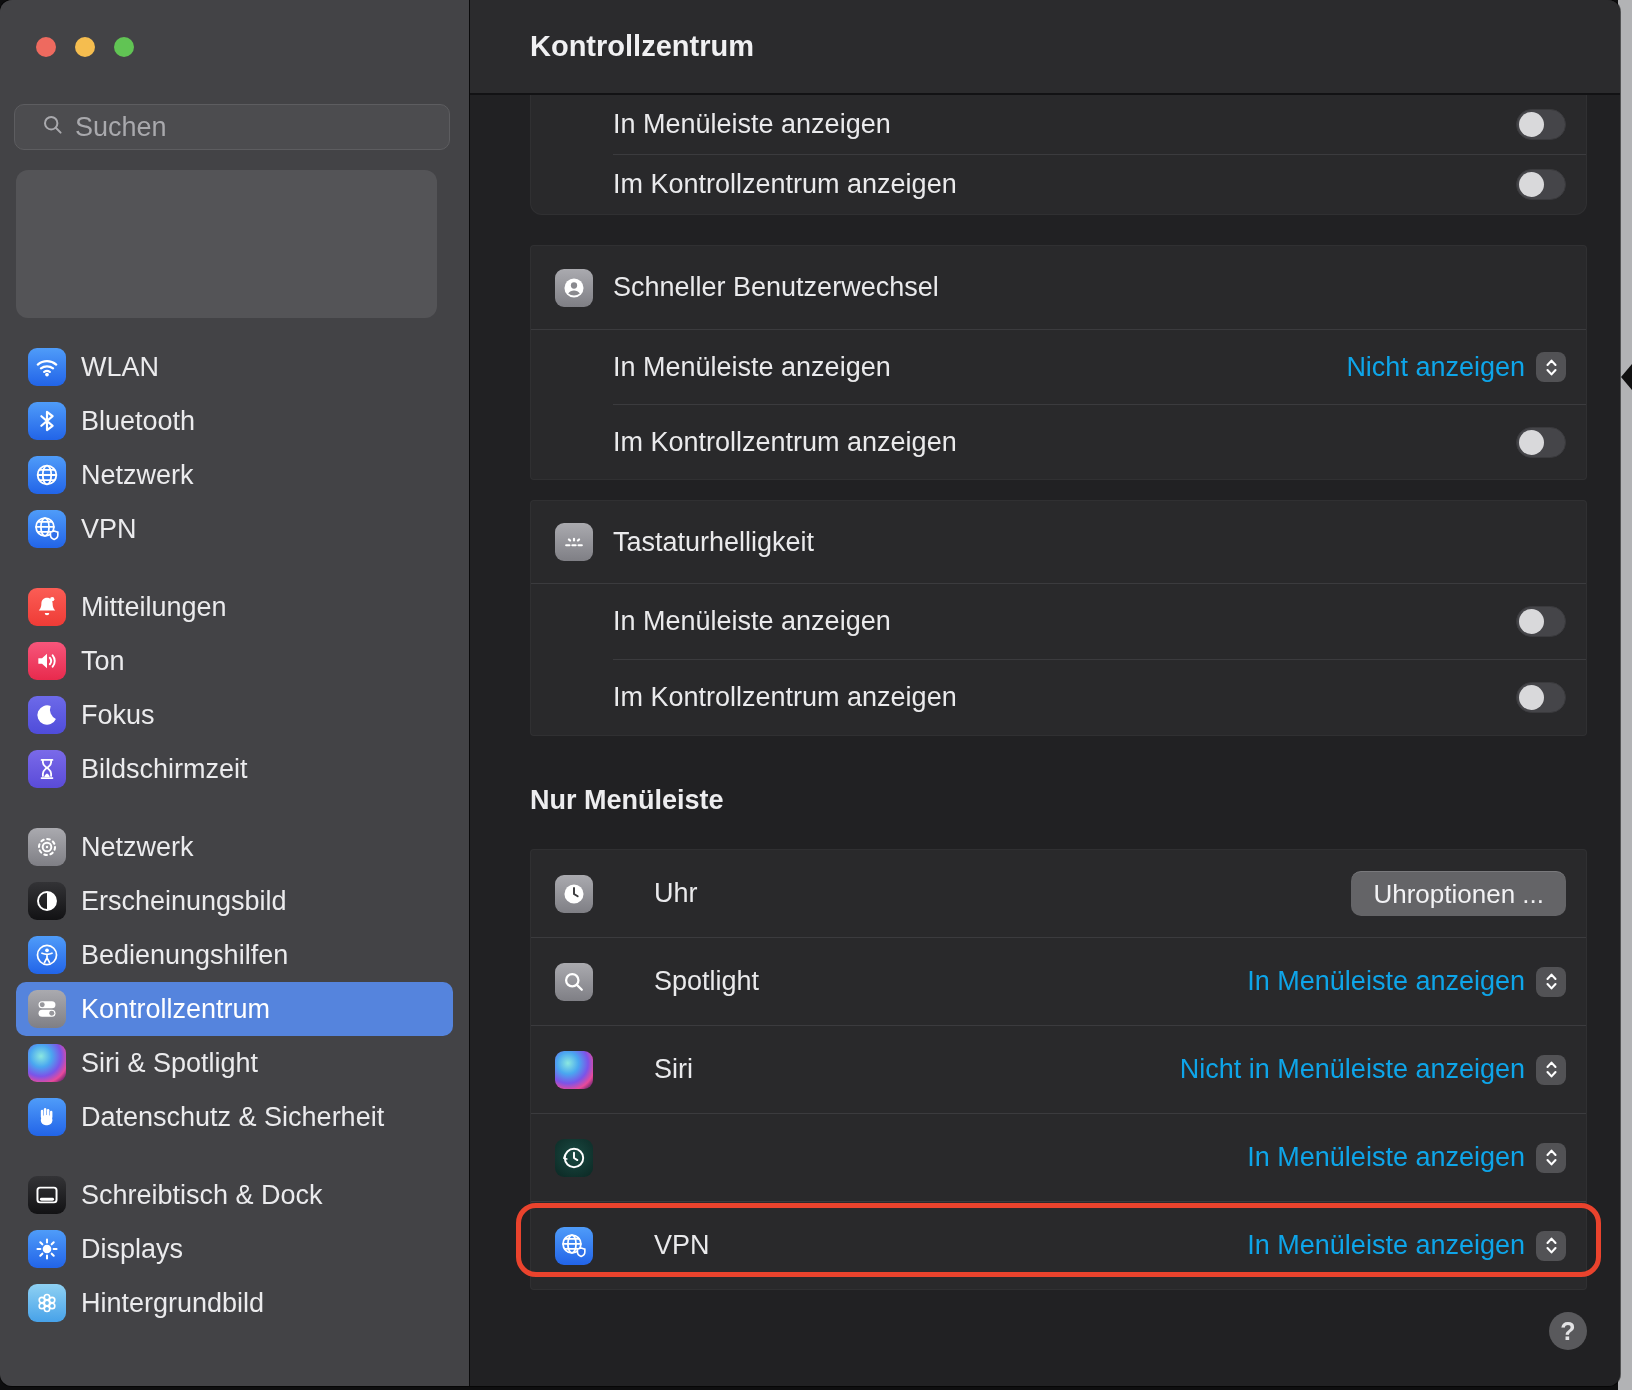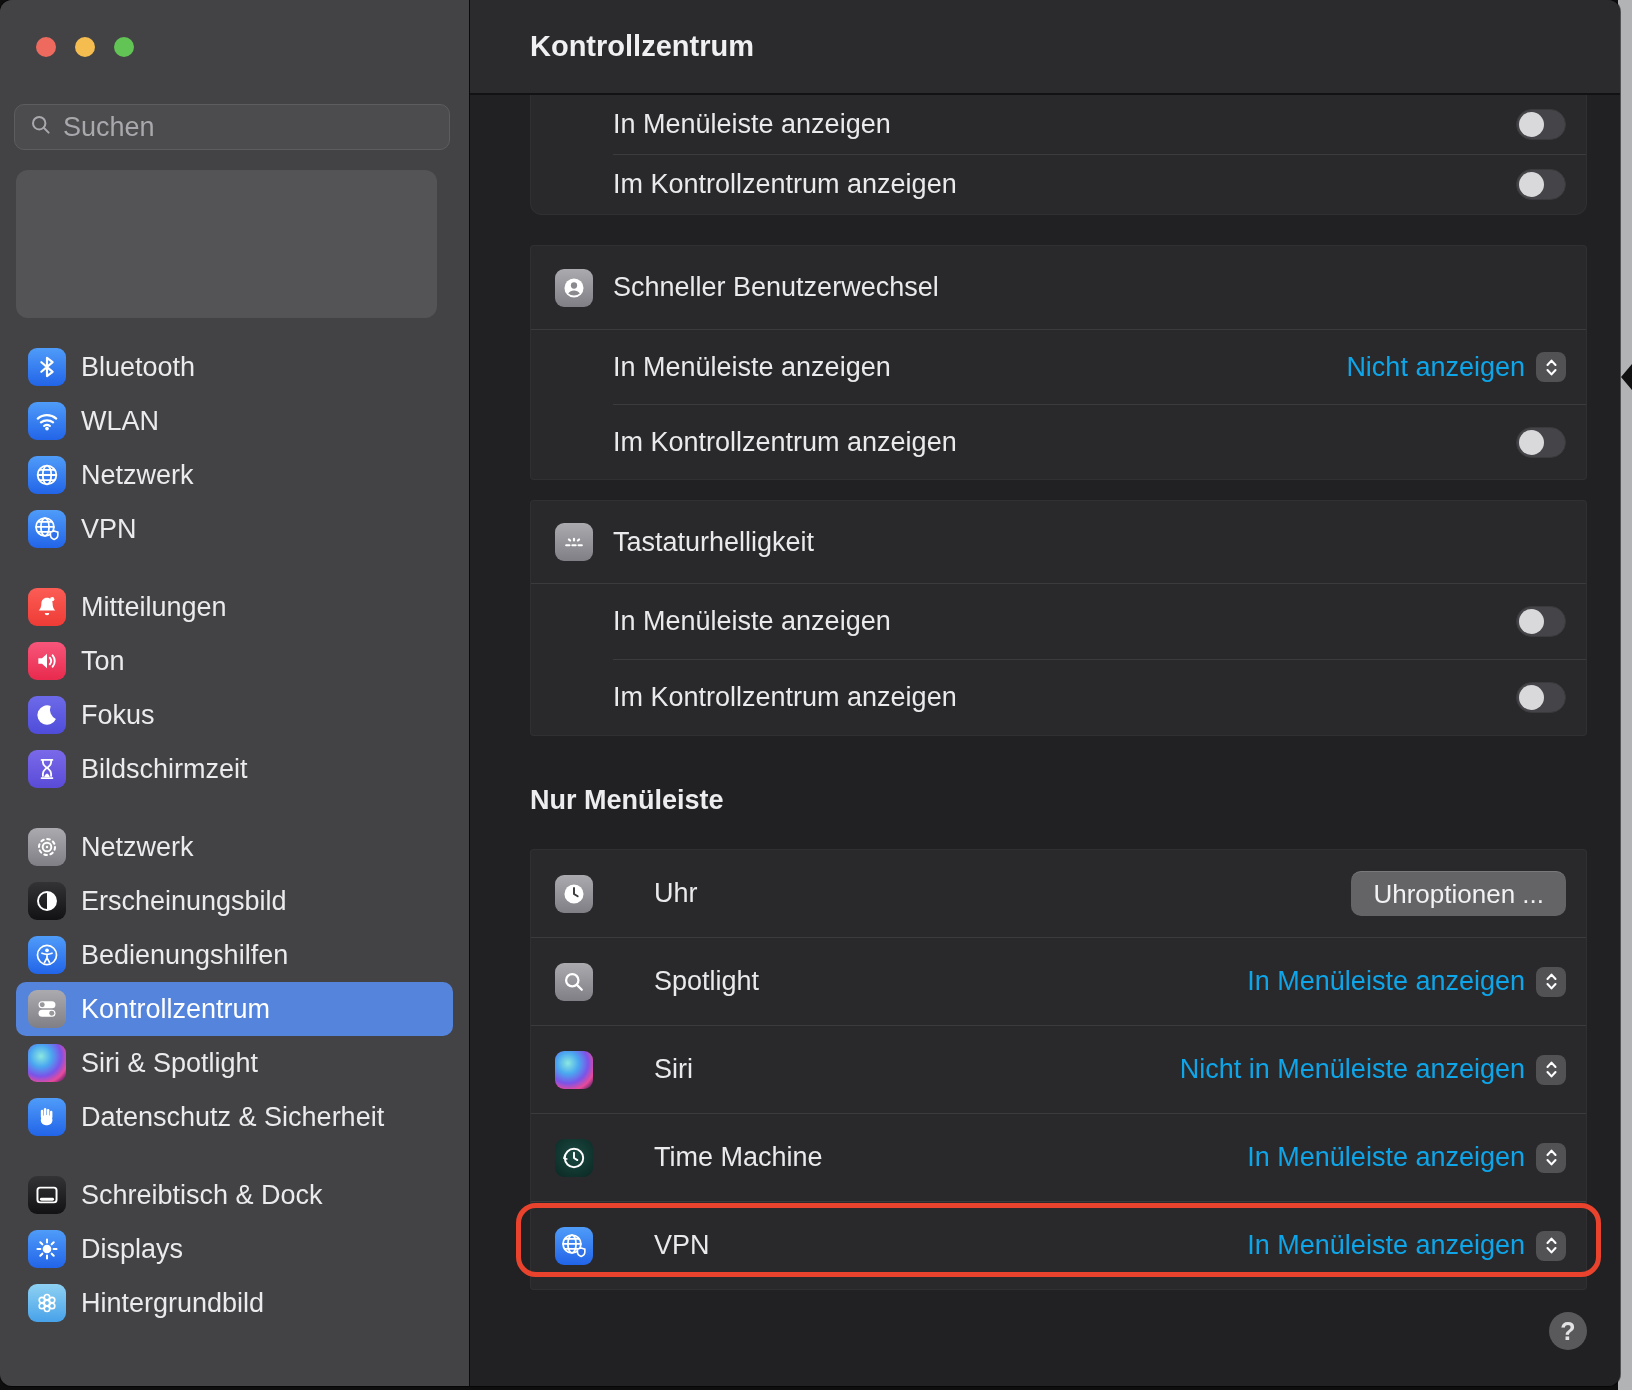--- a/index.html
+++ b/index.html
@@ -14,21 +14,21 @@
 
   
   .sidebar { position:relative; width:470px; flex:0 0 470px; background:#434346;
              border-right:1px solid #0a0a0b; }
   .traffic { position:absolute; left:36px; top:37px; display:flex; gap:19px; }
   .traffic .dot { width:20px; height:20px; border-radius:50%; }
   .dot.red { background:#ee6a5f; } .dot.yellow { background:#f5bd4f; } .dot.green { background:#61c454; }
 
   .search { position:absolute; left:14px; top:104px; width:436px; height:46px;
             background:#4c4c4f; border:1px solid #5d5d60; border-radius:10px;
-            display:flex; align-items:center; padding:0 14px; gap:10px; }
+            display:flex; align-items:center; padding:0 26px; gap:10px; }
   .search .ph { color:#a9a9ad; font-size:27px; }
 
   .profile-box { position:absolute; left:16px; top:170px; width:421px; height:148px;
                  background:#545457; border-radius:12px; }
 
   .nav { position:absolute; left:0; top:340px; width:100%; }
   .nav-gap { height:24px; }
   .side-item { height:54px; margin:0 16px; padding:0 12px; border-radius:10px;
                display:flex; align-items:center; gap:15px; }
   .side-item .label { color:#ebebed; font-size:27px; white-space:nowrap; }
@@ -116,35 +116,35 @@
             <path d="M14.8 14.8 L19.6 19.6" stroke="#a9a9ad" stroke-width="2" stroke-linecap="round"></path>
           </svg>
       </span>
       <span class="ph">Suchen</span>
     </div>
     <div class="profile-box"></div>
     <nav class="nav" id="sidebar-nav">
         <div class="side-item">
           <span class="app-icon ic-blue">
             <svg viewBox="0 0 24 24">
-              <path d="M6.8 7.6l10.4 8.9-5.2 3.9V3.6l5.2 3.9-10.4 8.9" stroke="#fff" fill="none" stroke-linecap="round" stroke-linejoin="round" stroke-width="2"></path>
-            </svg>
-          </span>
-          <span class="label">Bluetooth</span>
-        </div>
-        <div class="side-item">
-          <span class="app-icon ic-blue">
-            <svg viewBox="0 0 24 24">
               <path d="M3.5 9.8a13 13 0 0 1 17 0" stroke="#fff" fill="none" stroke-linecap="round" stroke-linejoin="round" stroke-width="2.1"></path>
               <path d="M6.4 13.3a9 9 0 0 1 11.2 0" stroke="#fff" fill="none" stroke-linecap="round" stroke-linejoin="round" stroke-width="2.1"></path>
               <path d="M9.4 16.5a4.8 4.8 0 0 1 5.2 0" stroke="#fff" fill="none" stroke-linecap="round" stroke-linejoin="round" stroke-width="2.1"></path>
               <circle cx="12" cy="19" r="1.7" fill="#fff"></circle>
             </svg>
           </span>
           <span class="label">WLAN</span>
+        </div>
+        <div class="side-item">
+          <span class="app-icon ic-blue">
+            <svg viewBox="0 0 24 24">
+              <path d="M6.8 7.6l10.4 8.9-5.2 3.9V3.6l5.2 3.9-10.4 8.9" stroke="#fff" fill="none" stroke-linecap="round" stroke-linejoin="round" stroke-width="2"></path>
+            </svg>
+          </span>
+          <span class="label">Bluetooth</span>
         </div>
         <div class="side-item">
           <span class="app-icon ic-blue">
             <svg viewBox="0 0 24 24">
               <circle cx="12" cy="12" r="8.6" stroke="#fff" fill="none" stroke-linecap="round" stroke-linejoin="round" stroke-width="1.7"></circle>
               <ellipse cx="12" cy="12" rx="3.9" ry="8.6" stroke="#fff" fill="none" stroke-linecap="round" stroke-linejoin="round" stroke-width="1.7"></ellipse>
               <path d="M3.5 12h17M5 7.2h14M5 16.8h14" stroke="#fff" fill="none" stroke-linecap="round" stroke-linejoin="round" stroke-width="1.7"></path>
             </svg>
           </span>
           <span class="label">Netzwerk</span>
@@ -416,21 +416,20 @@
           </div>
           <div class="divider full"></div>
           <div class="row iconed">
             <span class="app-icon ic-teal">
               <svg viewBox="0 0 24 24">
                 <circle cx="12" cy="12" r="8.5" stroke="#fff" fill="none" stroke-linecap="round" stroke-linejoin="round" stroke-width="1.8"></circle>
                 <path d="M12 7.2V12l3.1 1.9" stroke="#fff" fill="none" stroke-linecap="round" stroke-linejoin="round" stroke-width="1.8"></path>
                 <path d="M3.5 9.6l-.8 2.6 2.6.7" stroke="#fff" fill="none" stroke-linecap="round" stroke-linejoin="round" stroke-width="1.5"></path>
               </svg>
             </span>
-            <span class="ttl">Time Machine</span>
             <div class="select">
               <span class="value">In Menüleiste anzeigen</span>
               <span class="stepper">
                 <svg width="17" height="21" viewBox="0 0 17 21">
                   <path d="M4.5 8 L8.5 3.6 L12.5 8" stroke="#fff" stroke-width="2.1" fill="none" stroke-linecap="round" stroke-linejoin="round"></path>
                   <path d="M4.5 13 L8.5 17.4 L12.5 13" stroke="#fff" stroke-width="2.1" fill="none" stroke-linecap="round" stroke-linejoin="round"></path>
                 </svg>
               </span>
             </div>
           </div>

